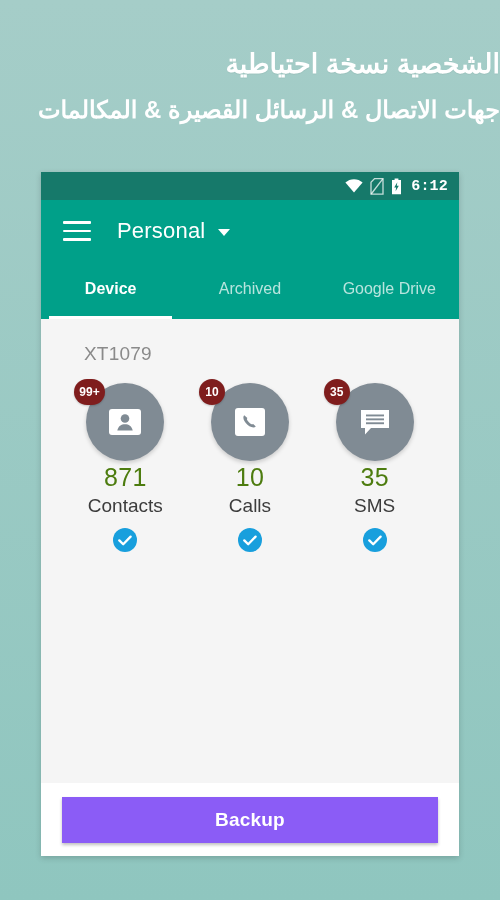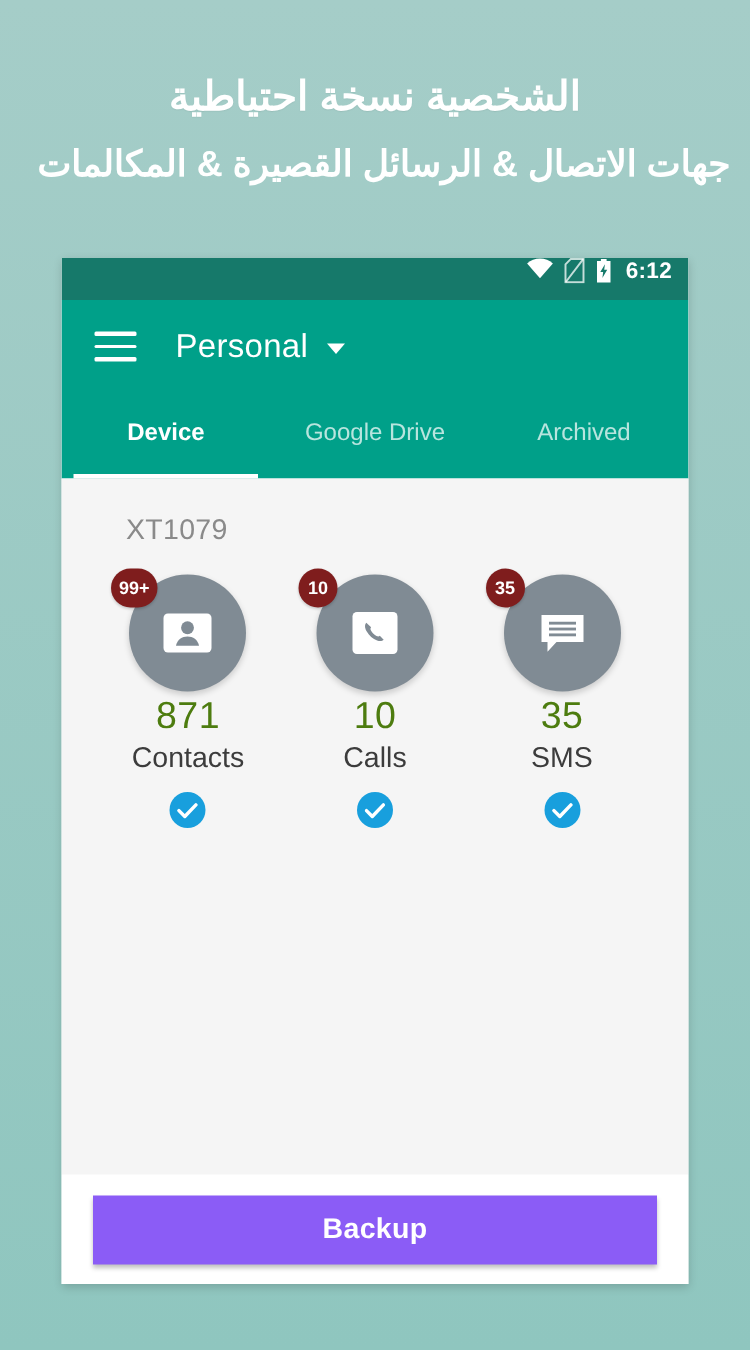--- a/index.html
+++ b/index.html
@@ -8,21 +8,20 @@
     font-family: "Liberation Sans", sans-serif;
     background: linear-gradient(180deg,#a5cdc8 0%, #8fc6bf 100%);
     overflow:hidden;
     position:relative;
   }
 
   
   .promo {
     width:500px;
     padding-top:48px;
-    text-align:center;
     color:#ffffff;
   }
   .promo-title {
     font-size:27px;
     font-weight:bold;
     line-height:1.25;
     direction:rtl;
     letter-spacing:0px;
     text-shadow:0 1px 1px rgba(0,0,0,.05);
   }
@@ -47,24 +46,25 @@
     overflow:hidden;
     display:flex;
     flex-direction:column;
   }
 
   
   .statusbar {
     height:28px;
     background:#16796a;
     display:flex;
-    align-items:flex-start;
+    align-items:center;
     justify-content:flex-end;
     padding-right:11px;
     gap:7px;
+    font-family:Liberation Mono, monospace;
   }
   .status-time {
     color:#ffffff;
     font-size:15px;
     font-weight:bold;
     letter-spacing:.2px;
     margin-left:2px;
   }
   .sicon { display:block; }
 
@@ -222,24 +222,24 @@
       <div class="spinner-label">Personal</div>
       <div class="caret"></div>
     </div>
   </div>
 
   <div class="tabs">
     <div class="tab active">
       <span>Device</span>
     </div>
     <div class="tab">
+      <span>Archived</span>
+    </div>
+    <div class="tab">
       <span>Google Drive</span>
-    </div>
-    <div class="tab">
-      <span>Archived</span>
     </div>
   </div>
 
   <div class="content">
     <div class="device-name">XT1079</div>
 
     <div class="items">
 
       <div class="item">
         <div class="circle-wrap">

